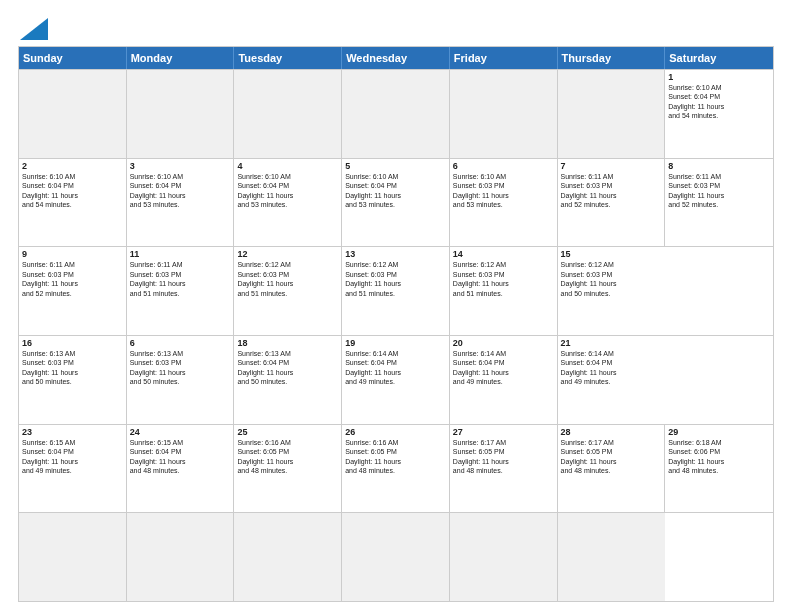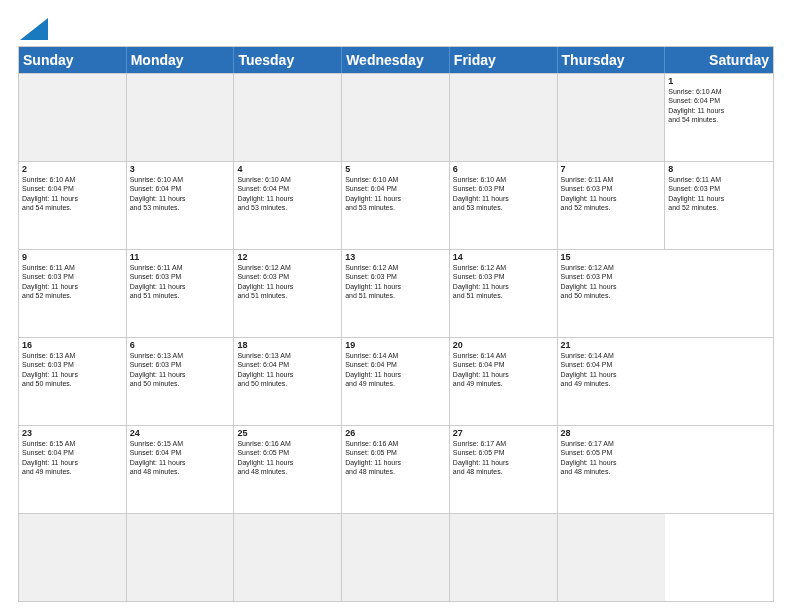--- a/index.html
+++ b/index.html
@@ -47,27 +47,27 @@
       display: flex;
       flex-direction: column;
     }
     .cal-header {
       display: grid;
       grid-template-columns: repeat(7, 1fr);
       background: #2970b8;
     }
     .cal-header-cell {
       color: #fff;
-      font-size: 14px;
+      font-size: 11px;
       font-weight: bold;
       padding: 5px 4px;
       text-align: left;
       border-right: 1px solid #5090d0;
     }
-    .cal-header-cell:last-child { border-right: none; text-align: right; }
+    .cal-header-cell:last-child { border-right: none; }
     .cal-body {
       flex: 1;
       display: flex;
       flex-direction: column;
     }
     .cal-row {
       display: grid;
       grid-template-columns: repeat(7, 1fr);
       flex: 1;
       border-top: 1px solid #ccc;
@@ -316,20 +316,27 @@
 Daylight: 11 hours
 and 48 minutes.</div>
           </div>
           <div class="cal-cell">
             <span class="day-num">28</span>
             <div class="cell-text" style="white-space: pre-wrap;">Sunrise: 6:17 AM
 Sunset: 6:05 PM
 Daylight: 11 hours
 and 48 minutes.</div>
           </div>
+          <div class="cal-cell">
+            <span class="day-num">29</span>
+            <div class="cell-text" style="white-space: pre-wrap;">Sunrise: 6:18 AM
+Sunset: 6:06 PM
+Daylight: 11 hours
+and 48 minutes.</div>
+          </div>
         </div>
         <div class="cal-row">
           <div class="cal-cell empty"></div>
           <div class="cal-cell empty"></div>
           <div class="cal-cell empty"></div>
           <div class="cal-cell empty"></div>
           <div class="cal-cell empty"></div>
           <div class="cal-cell empty"></div>
         </div>
       </div>

